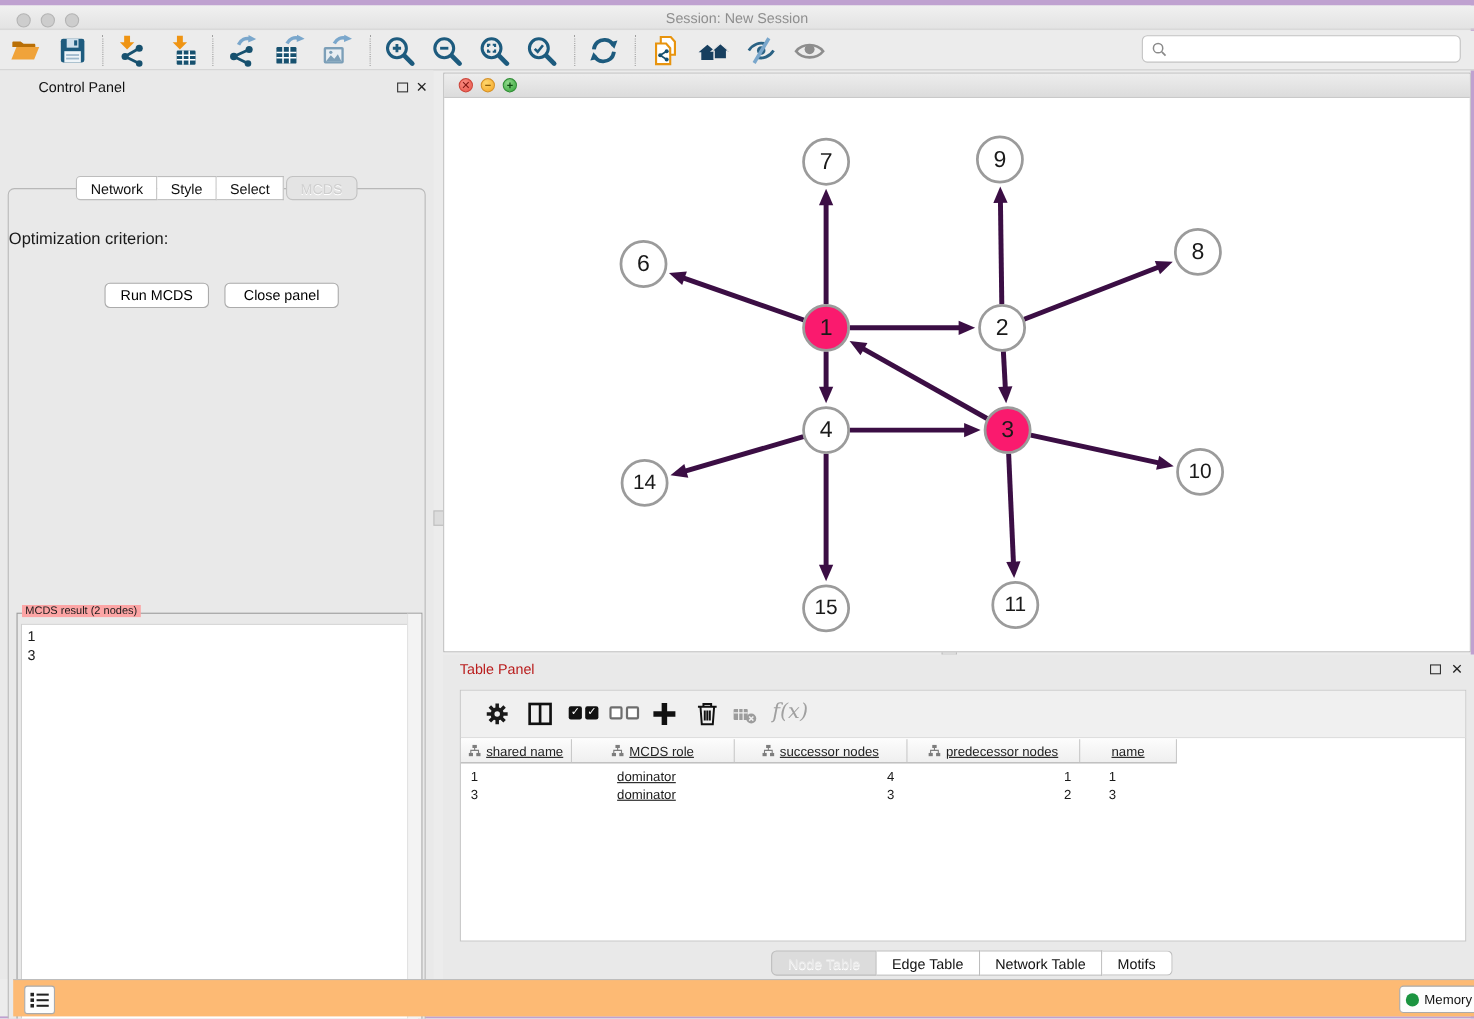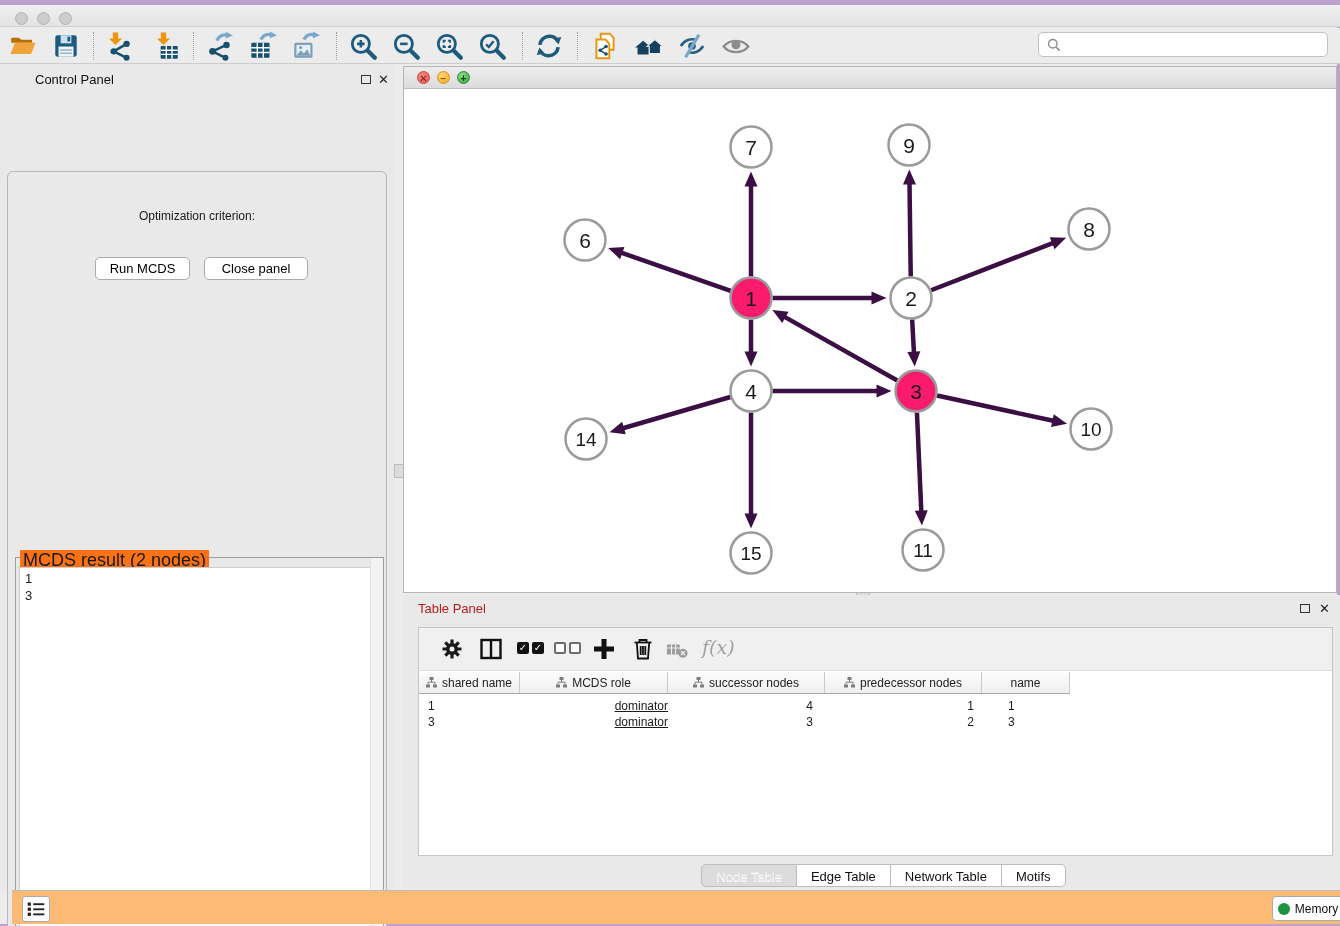--- a/index.html
+++ b/index.html
@@ -41,29 +41,29 @@
   .cp-body { position:absolute; left:7px; top:107px; width:380px; height:772px;
     border:1px solid #b8b8b8; border-radius:6px; background:#e9e9e9; }
   .cp-tabs { position:absolute; left:0; top:96px; width:394px; height:22px; text-align:center; }
   .seg { display:inline-flex; vertical-align:top; }
   .seg .tab { background:#fff; border:1px solid #bdbdbd; border-left:none; padding:2px 12px;
     font-size:13px; color:#111; height:22px; line-height:17px; }
   .seg .tab:first-child { border-left:1px solid #bdbdbd; border-radius:4px 0 0 4px; }
   .tab-mcds { display:inline-block; background:#e4e4e4; border:1px solid #c2c2c2;
     border-radius:6px; padding:2px 12px; height:22px; line-height:17px;
     color:#cfcfcf; text-shadow:0 1px 0 #fff; font-size:13px; margin-left:2px; }
-  .opt-label { position:absolute; left:0; top:37px; width:100%; text-align:center; font-size:12px; }
+  .opt-label { position:absolute; left:0; top:37px; width:100%; text-align:left; font-size:15px; }
   .dropdown { position:absolute; left:38px; top:53px; width:305px; height:23px; background:#fff;
     border:1px solid #ababab; border-radius:5px; font-size:13px; line-height:21px; padding-left:10px; }
   .dropdown svg { position:absolute; right:5px; top:3px; width:14px; height:16px; }
   .btn { position:absolute; height:23px; background:#fff; border:1px solid #ababab; border-radius:5px;
     font-size:13px; text-align:center; line-height:21px; }
   .groupbox { position:absolute; left:7px; top:385px; width:369px; height:379px;
     border:1px solid #9d9d9d; }
-  .groupbox .legend { position:absolute; left:4px; top:-8px; background:#f97316; padding:0 3px; font-size:18px; }
+  .groupbox .legend { position:absolute; left:4px; top:-8px; background:#fca5a5; padding:0 3px; font-size:10px; }
   .result-area { position:absolute; left:3px; top:9px; width:362px; height:366px; background:#fff;
     border:1px solid #cfcfcf; font-size:13px; line-height:17px; padding:2px 0 0 5px; white-space:pre-line; }
   .result-scroll { position:absolute; right:0; top:0; width:13px; height:100%;
     background:#f3f3f3; border-left:1px solid #e2e2e2; }
 
   
   .v-split-handle { position:absolute; left:394px; top:464px; width:10px; height:14px;
     background:#dcdcdc; border:1px solid #bdbdbd; }
   .h-split-handle { position:absolute; left:856px; top:588px; width:14px; height:8px;
     background:#dcdcdc; border:1px solid #bdbdbd; }
@@ -90,28 +90,28 @@
     background:#f0f0f0; border-bottom:1px solid #dedede; }
   .tpi { position:absolute; top:8px; width:26px; height:26px; }
   .tpi svg { width:100%; height:100%; }
   .chkrow { position:absolute; top:14px; display:flex; gap:3px; }
   .chk { width:12px; height:12px; border-radius:2px; background:#111; color:#fff; font-size:10px;
     line-height:12px; text-align:center; font-weight:bold; }
   .chk.empty { background:#fff; border:2px solid #6d6d6d; }
   .fx { position:absolute; top:8px; font-family:"DejaVu Serif","Liberation Serif",serif;
     font-style:italic; font-size:19px; color:#a0a0a0; }
   .tbl-header { position:absolute; left:0; top:44px; width:651px; height:22px; display:flex;
-    background:linear-gradient(#fcfcfc,#efefef); border-bottom:1px solid #a8a8a8; }
+    background:linear-gradient(#fcfcfc,#efefef); border-bottom:1px solid #a8a8a8;text-decoration:underline; }
   .th { display:flex; align-items:center; justify-content:center; gap:5px;
     border-right:1px solid #c9c9c9; font-size:12px; color:#222; height:100%; }
   .th svg { width:11px; height:11px; flex:none; }
   .trow { position:absolute; left:0; width:651px; height:16px; display:flex; font-size:12px; }
   .td { height:16px; line-height:16px; overflow:hidden; }
   
-  .c0 { width:101px; } .c1 { width:148px;text-align:right; } .c2 { width:157px; } .c3 { width:157px; } .c4 { width:88px; }
+  .c0 { width:101px; } .c1 { width:148px; } .c2 { width:157px; } .c3 { width:157px; } .c4 { width:88px; }
   .td.c0 { padding-left:9px; } .td.c1 { padding-left:41px;text-decoration:underline; }
   .td.c2 { text-align:right; padding-right:12px; } .td.c3 { text-align:right; padding-right:8px; }
   .td.c4 { padding-left:26px; }
 
   .tp-tabs { position:absolute; left:0; top:269px; width:100%; text-align:center; }
   .tp-tabs .seg { box-shadow:0 0 0 0;padding-left:24px; }
   .tp-tabs .tab { background:#fff; border:1px solid #bdbdbd; border-left:none; padding:3px 14px;
     font-size:13px; height:23px; line-height:17px; }
   .tp-tabs .tab:first-child { border-left:1px solid #bdbdbd; border-radius:5px 0 0 5px; }
   .tp-tabs .tab:last-child { border-radius:0 5px 5px 0; }
@@ -132,20 +132,21 @@
 <body>
 
 <div class="edge-top"></div>
 <div class="edge-right"></div>
 <div class="edge-bottom"></div>
 
 <div class="titlebar">
   <span class="traffic-gray" style="left:15px"></span>
   <span class="traffic-gray" style="left:37px"></span>
   <span class="traffic-gray" style="left:59px"></span>
+  <div class="title-text">Session: New Session</div>
 </div>
 
 <div class="toolbar">
   <span class="tbi" style="left:8px">
     <svg viewBox="0 0 28 28">
         <path d="M3 21V7.2c0-.6.5-1 1-1h6l2.6 2h8.9c.6 0 1 .5 1 1V11H3z" fill="#b96f06"></path>
         <path d="M2.2 21.5 6.5 11h19.3l-4.3 10.5z" fill="#f0a33a"></path>
       </svg>
   </span>
   <span class="tbi" style="left:51px">
@@ -309,20 +310,27 @@
     <button class="btn" style="left:196px; top:85px; width:104px">Close panel</button>
 
     <div class="groupbox">
       <span class="legend">MCDS result (2 nodes)</span>
       <div class="result-area">1
 3</div>
       <div class="result-scroll"></div>
     </div>
   </div>
 
+  <div class="cp-tabs">
+    <span class="seg">
+      <span class="tab">Network</span>
+      <span class="tab">Style</span>
+      <span class="tab">Select</span>
+    </span><span class="tab-mcds">MCDS</span>
+  </div>
 </div>
 
 <div class="v-split-handle"></div>
 <div class="h-split-handle"></div>
 
 <div class="net-window">
   <div class="net-titlebar">
     <span class="tl tl-red">✕</span>
     <span class="tl tl-yel">−</span>
     <span class="tl tl-grn">+</span>

